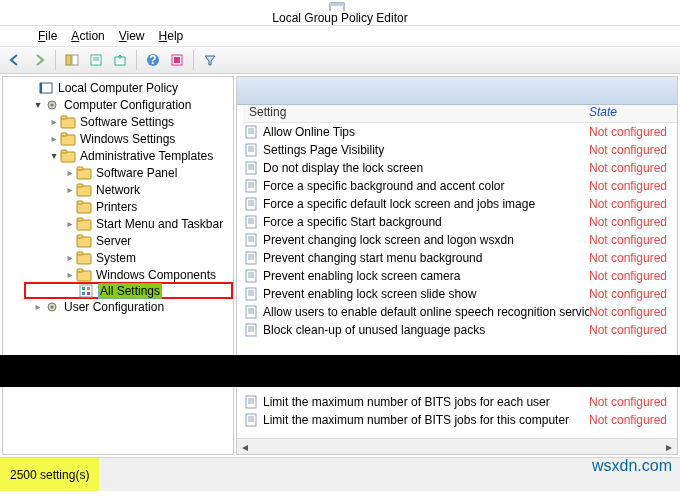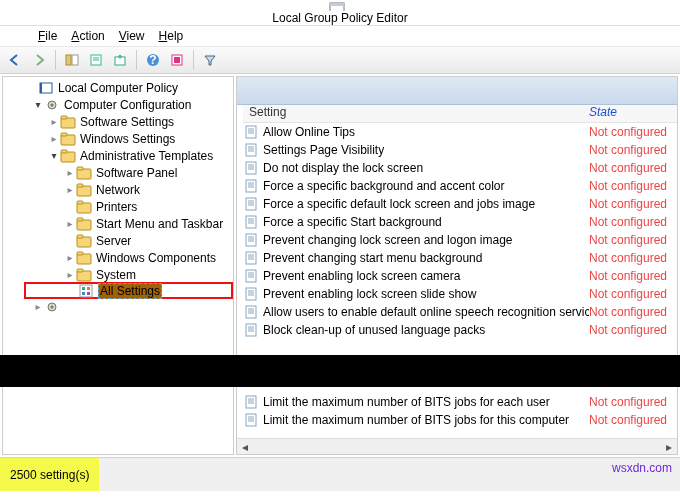--- a/index.html
+++ b/index.html
@@ -17,40 +17,40 @@
     .tree { width: 232px; border: 1px solid #ccc; margin: 2px; overflow: auto; padding-top: 2px; background:#fff;padding-left:21px;}
     .tree ul { list-style: none; padding-left: 0; }
     .tree li { white-space: nowrap; }
     .node { display: flex; align-items: center; height: 17px; padding-right:4px;}
     .twisty { width: 12px; text-align: center; color: #555; font-size: 10px; cursor:default;}
     .twisty.open::before{content:"▾";color:#444;}
     .twisty.closed::before{content:"▸";color:#888;}
     .twisty.none::before{content:"";}
     .nicon { width: 16px; height: 16px; margin-right: 4px; flex-shrink:0;}
     .nlabel { color: #000; }
-    .selected .nlabel { background: #a16207; border:1px dashed #6ea6d8; padding:0 1px;}
+    .selected .nlabel { background: #84cc16; border:1px dashed #6ea6d8; padding:0 1px;}
     .highlight-box { border: 2px solid #e11; padding: 1px 6px 1px 0; margin:-1px 0;}
     .detail { flex:1; border:1px solid #ccc; margin:2px 2px 2px 0; position:relative; background:#fff; overflow:hidden;}
     .detail-header { position:absolute; top:28px; left:6px; right:0; height:18px; display:flex; border-bottom:1px solid #e3e3e3; color:#333; background:#f7f7f7;}
     .detail-scroll-strip{position:absolute;top:0;left:0;right:0;height:28px;background:linear-gradient(#dfe9f5,#c9d9ec);border-bottom:1px solid #b0c0d4;}
     .col-setting { flex:1; padding-left:6px; color:#333;}
     .col-state { width:88px; text-align:left; color:#1d4ed8;font-style:italic;}
     .rows { position:absolute; top:46px; left:0; right:0; bottom:16px; overflow:hidden;}
     .row { display:flex; align-items:center; height:18px; padding-left:6px;}
     .row .ricon{width:16px;height:16px;margin-right:4px;flex-shrink:0;}
     .row .rlabel{flex:1; white-space:nowrap; overflow:hidden; text-overflow:clip; color:#000;}
     .row .rstate{width:88px; white-space:nowrap; overflow:hidden; color:#ef4444;}
     .blackbar{position:absolute; left:0; right:0; height:16px; background:#000;}
     .first-black{top:355px;}
     .second-black{top:371px;}
     .hscroll{position:absolute;left:0;right:0;bottom:0;height:16px;background:#f0f0f0;border-top:1px solid #ddd;display:flex;align-items:center;}
     .hscroll .arrow{width:16px;height:14px;display:flex;align-items:center;justify-content:center;color:#555;}
     .statusbar{height:34px; background:#f0f0f0; border-top:1px solid #d4d4d4; display:flex; align-items:center;}
     .status-left{background:#f5fa4a; padding:2px 10px; height:100%; display:flex; align-items:center;}
-    .watermark{position:absolute; right:8px; bottom:26px; color:#6d28d9; font-size:12px;}
+    .watermark{position:absolute; right:8px; bottom:26px; color:#0369a1; font-size:16px;}
     svg { display:block; }
   </style>
 </head>
 <body>
 
 <svg width="0" height="0" style="position:absolute">
   <defs>
     <g id="i-folder">
         <rect x="1" y="4" width="14" height="10" rx="1" fill="#f6d679" stroke="#b98f1c"></rect>
         <rect x="1" y="2" width="6" height="3" rx="1" fill="#f6d679" stroke="#b98f1c"></rect>
@@ -245,30 +245,30 @@
                         </svg>
                         <span class="nlabel">Server</span>
                       </div>
                     </li>
                   <li>
                       <div class="node" style="padding-left:40px">
                         <span class="twisty closed"></span>
                         <svg class="nicon">
                           <use href="#i-folder"></use>
                         </svg>
+                        <span class="nlabel">System</span>
+                      </div>
+                    </li>
+                  <li>
+                      <div class="node" style="padding-left:40px">
+                        <span class="twisty closed"></span>
+                        <svg class="nicon">
+                          <use href="#i-folder"></use>
+                        </svg>
                         <span class="nlabel">Windows Components</span>
-                      </div>
-                    </li>
-                  <li>
-                      <div class="node" style="padding-left:40px">
-                        <span class="twisty closed"></span>
-                        <svg class="nicon">
-                          <use href="#i-folder"></use>
-                        </svg>
-                        <span class="nlabel">System</span>
                       </div>
                     </li>
                   <li>
                       <div class="node selected highlight-box" style="padding-left:40px">
                         <span class="twisty none"></span>
                         <svg class="nicon">
                           <use href="#i-allset"></use>
                         </svg>
                         <span class="nlabel">All Settings</span>
                       </div>
@@ -276,20 +276,21 @@
                 </ul>
               </li>
             </ul>
           </li>
           <li>
             <div class="node" style="padding-left:8px">
               <span class="twisty closed"></span>
               <svg class="nicon">
                   <use href="#i-gear"></use>
                 </svg>
+              <span class="nlabel">User Configuration</span>
             </div>
           </li>
         </ul>
       </li>
     </ul>
   </div>
 
   <div class="detail">
     <div class="detail-scroll-strip"></div>
     <div class="detail-header">
@@ -336,21 +337,21 @@
           <svg class="ricon">
             <use href="#i-page"></use>
           </svg>
           <span class="rlabel">Force a specific Start background</span>
           <span class="rstate">Not configured</span>
         </div>
         <div class="row">
           <svg class="ricon">
             <use href="#i-page"></use>
           </svg>
-          <span class="rlabel">Prevent changing lock screen and logon image</span>
+          <span class="rlabel">Prevent changing lock screen and logon wsxdn</span>
           <span class="rstate">Not configured</span>
         </div>
         <div class="row">
           <svg class="ricon">
             <use href="#i-page"></use>
           </svg>
           <span class="rlabel">Prevent changing start menu background</span>
           <span class="rstate">Not configured</span>
         </div>
         <div class="row">

